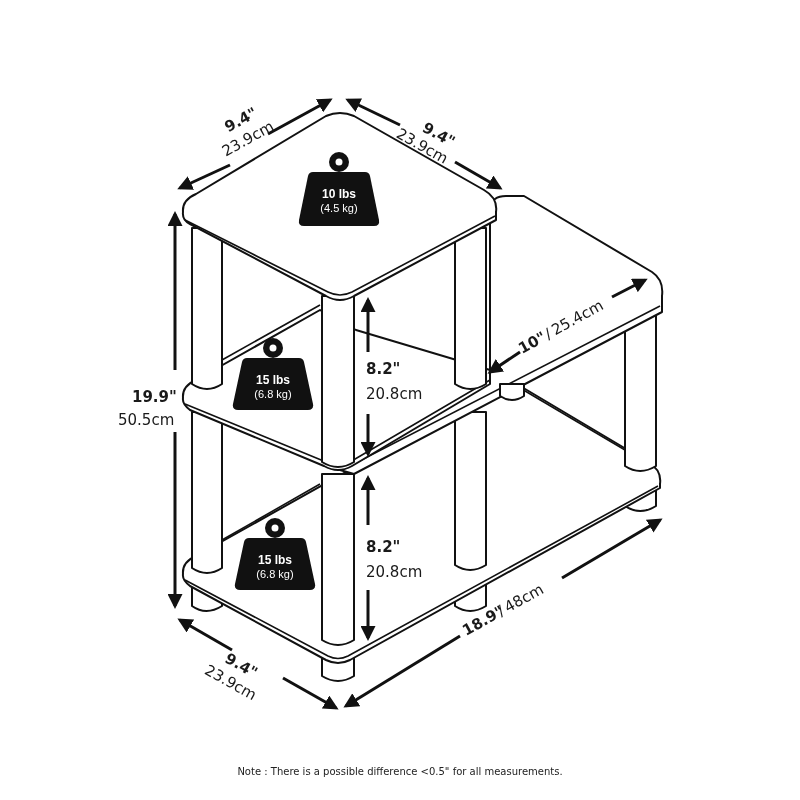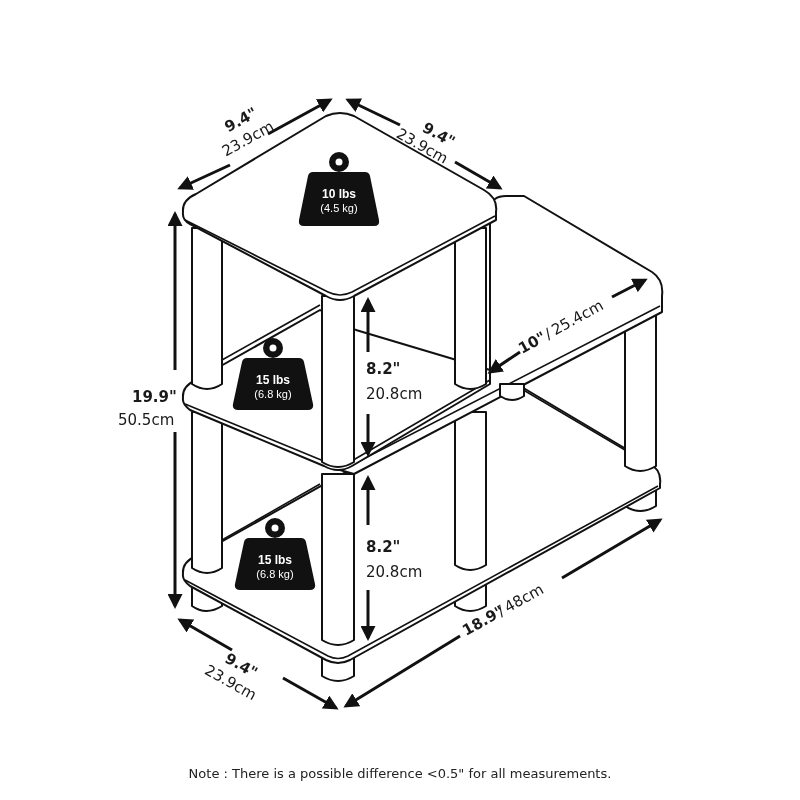--- a/index.html
+++ b/index.html
@@ -6,21 +6,21 @@
   body { width: 800px; height: 800px; overflow: hidden; position: relative; font-family: "DejaVu Sans", sans-serif; }
   svg { position: absolute; left: 0; top: 0; }
   .outline { fill: #ffffff; stroke: #111111; stroke-width: 2; stroke-linejoin: round; }
   .thin { fill: none; stroke: #111111; stroke-width: 1.6; }
   .dim { stroke: #111111; stroke-width: 3; fill: none; }
   .arrowhead { fill: #111111; }
   .bold { font-family: "DejaVu Sans", sans-serif; font-weight: bold; font-size: 15px; fill: #1a1a1a; }
   .light { font-family: "DejaVu Sans", sans-serif; font-size: 15px; fill: #1a1a1a; }
   .wtext1 { font-family: "Liberation Sans", sans-serif; font-weight: bold; font-size: 12px; fill: #ffffff; }
   .wtext2 { font-family: "Liberation Sans", sans-serif; font-size: 11px; fill: #ffffff; }
-  .note { position: absolute; left: 0; width: 800px; top: 766px; text-align: center; font-family: "DejaVu Sans", sans-serif; font-size: 13px; color: #222222; }
+  .note { position: absolute; left: 0; width: 800px; top: 766px; text-align: center; font-family: "DejaVu Sans", sans-serif; font-size: 10px; color: #222222; }
 </style>
 </head>
 <body>
 
 <svg width="800" height="800" viewBox="0 0 800 800">
   <defs>
     <marker id="ah" viewBox="0 0 10 10" refX="8" refY="5" markerWidth="5" markerHeight="5" orient="auto-start-reverse">
       <path d="M0,0 L10,5 L0,10 z" class="arrowhead"></path>
     </marker>
   </defs>

